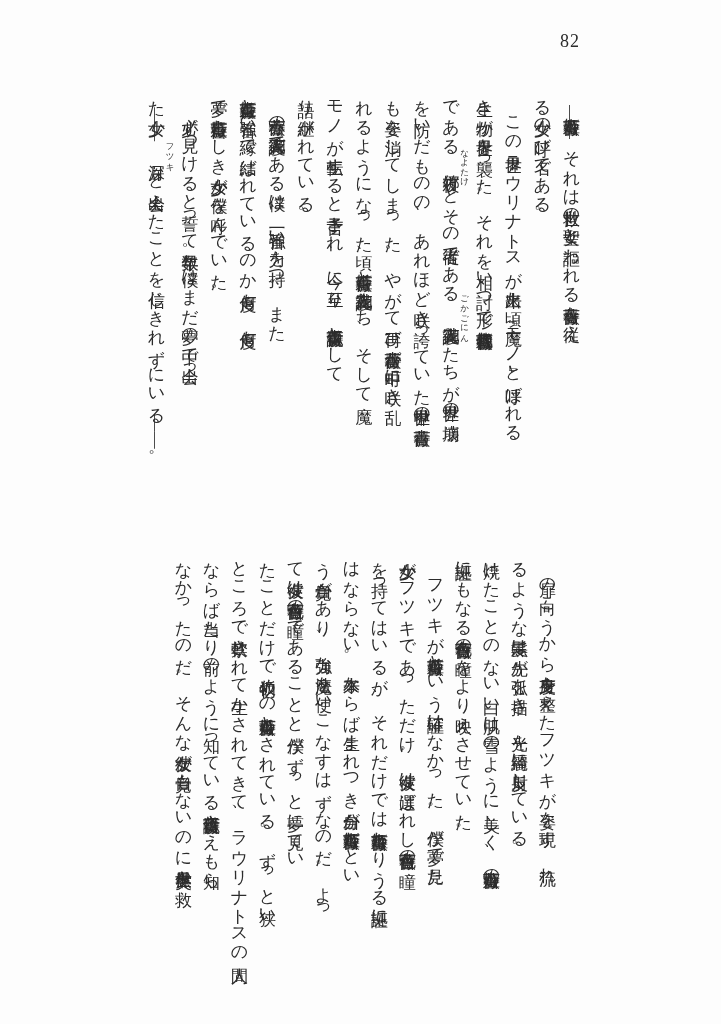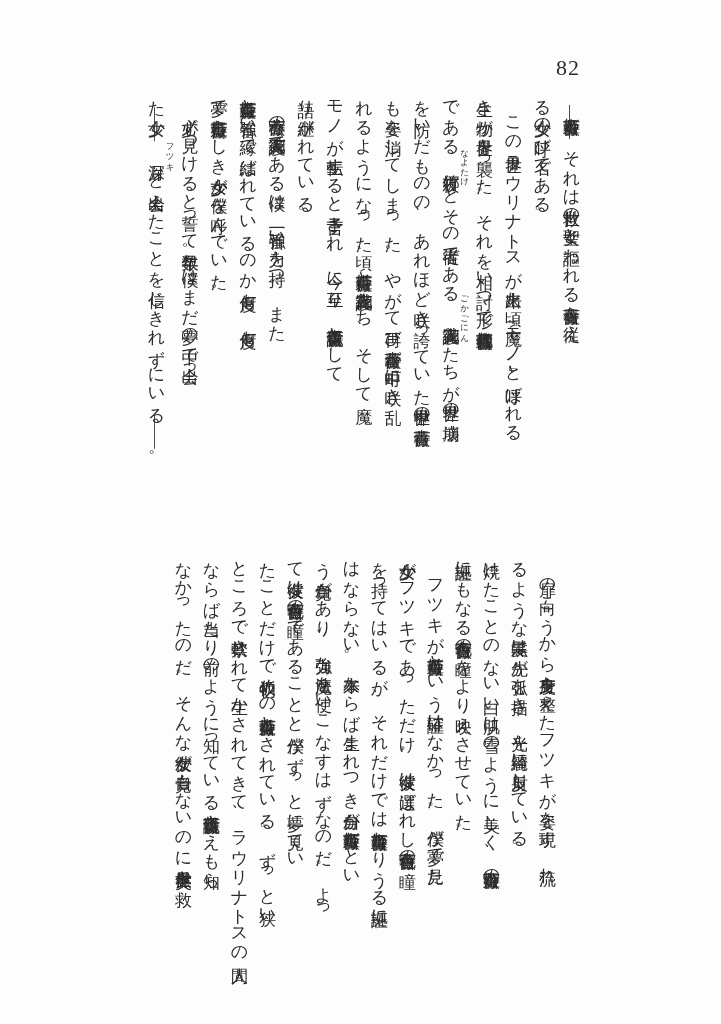--- a/index.html
+++ b/index.html
@@ -13,23 +13,23 @@
   .book-page {
     position: relative;
     width: 721px;
     height: 1024px;
     background: #fdfdfd;
     font-family: "Liberation Serif", "DejaVu Serif", serif;
     color: #2b2b2b;
   }
   .page-number {
     position: absolute;
-    top: 55px;
+    top: 31px;
     right: 141px;
-    font-size: 22px;
+    font-size: 18px;
     letter-spacing: 1px;
     color: #2b2b2b;
   }
   .vblock {
     position: absolute;
     writing-mode: vertical-rl;
     text-orientation: mixed;
     white-space: nowrap;
   }
   .intro-section {

